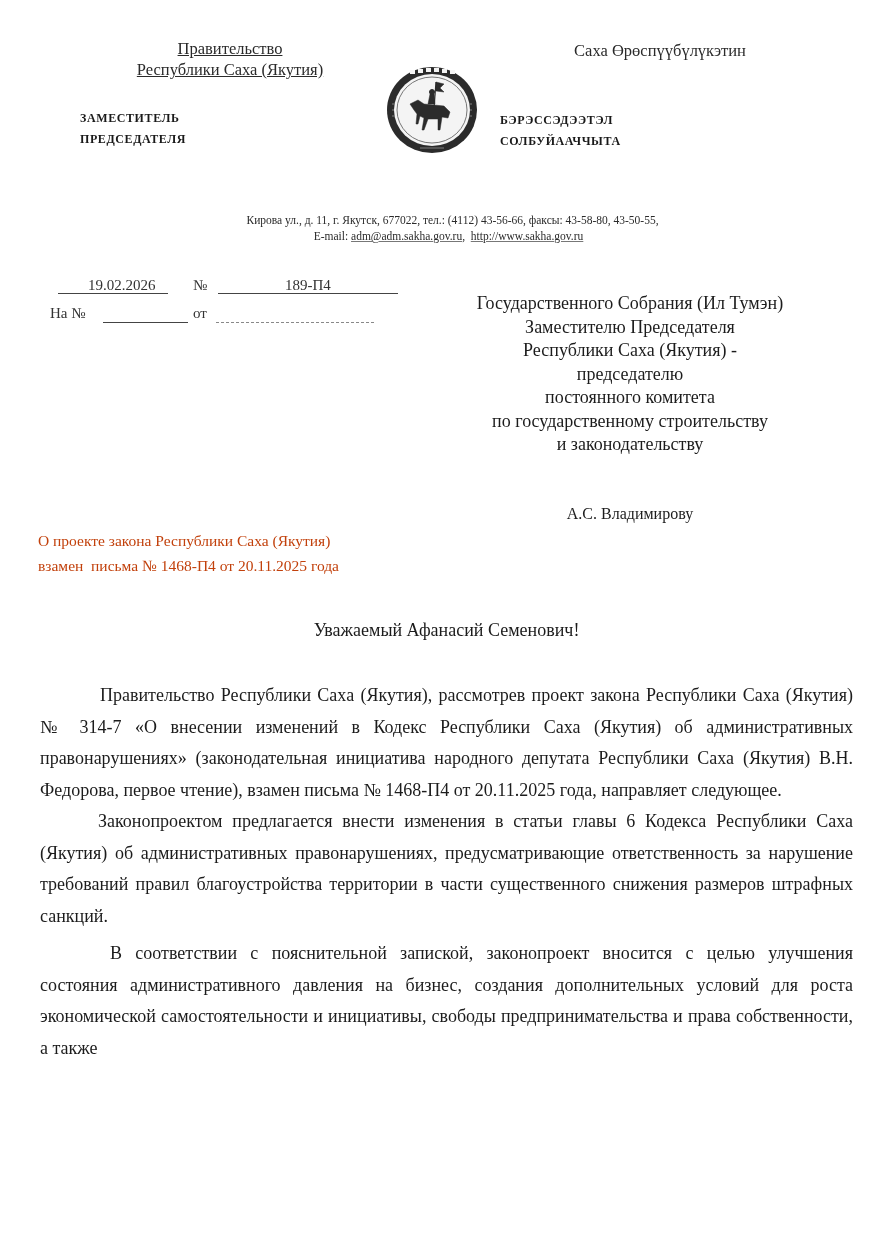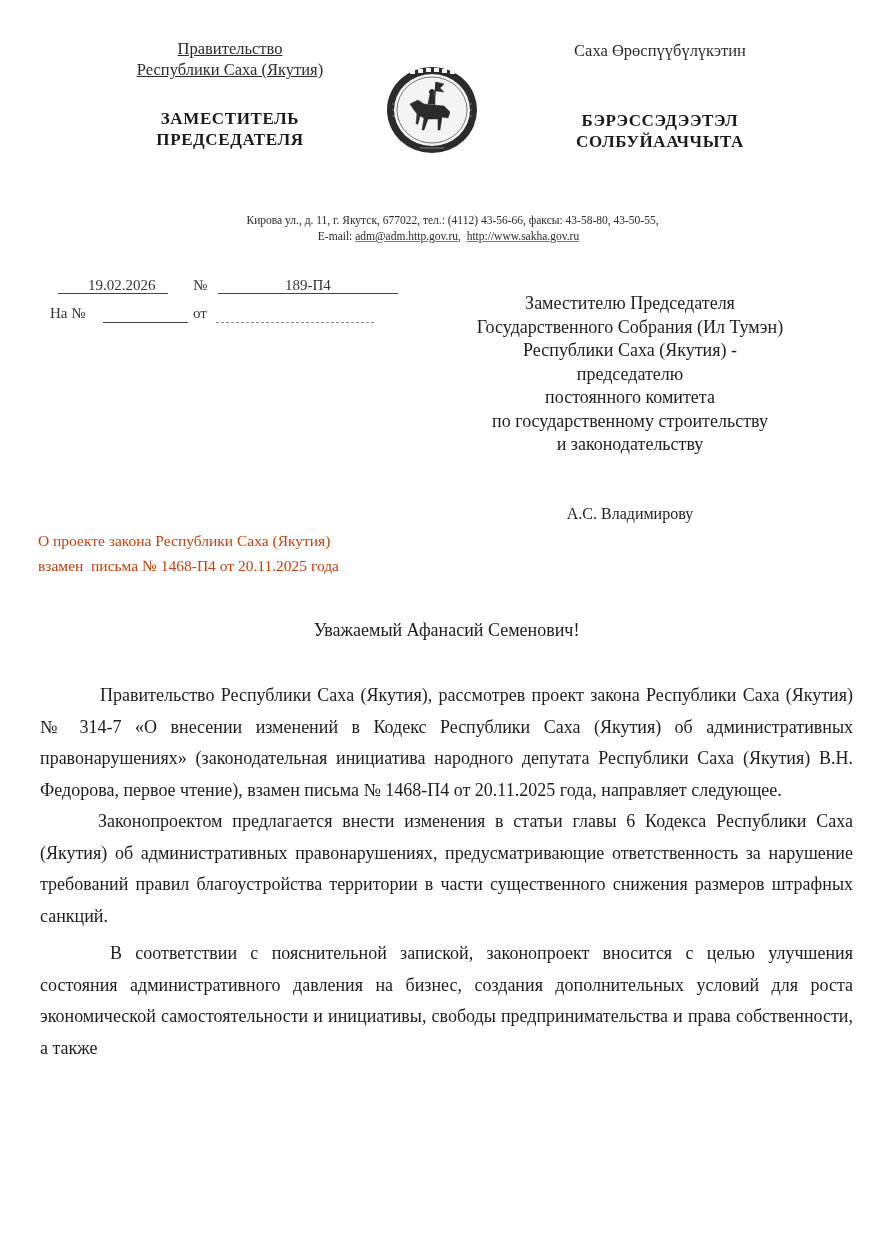--- a/index.html
+++ b/index.html
@@ -18,23 +18,22 @@
     .abs { position: absolute; }
 
     
     .hdr-block {
       text-align: center;
       font-size: 16.5px;
       line-height: 21px;
       color: #2a2a2a;
     }
     .hdr-title {
-      text-align: center;
       font-weight: bold;
-      font-size: 17px;
+      font-size: 12px;
       line-height: 21px;
       letter-spacing: 0.6px;
       color: #1a1a1a;
     }
     #left-org { left: 80px; top: 38px; width: 300px; text-decoration: underline; }
     #left-title { left: 80px; top: 108px; width: 300px; }
     #right-org { left: 500px; top: 40px; width: 320px; }
     #right-title { left: 500px; top: 110px; width: 320px; }
 
     #emblem { left: 384px; top: 64px; width: 96px; height: 92px; }
@@ -176,38 +175,38 @@
   <div>Саха Өрөспүүбүлүкэтин</div>
 </div>
 <div id="right-title" class="abs hdr-title">
   <div>БЭРЭССЭДЭЭТЭЛ</div>
   <div>СОЛБУЙААЧЧЫТА</div>
 </div>
 
 <div id="addr-line1" class="abs addr">Кирова ул., д. 11, г. Якутск, 677022, тел.: (4112) 43-56-66, факсы: 43-58-80, 43-50-55,</div>
 <div id="addr-line2" class="abs addr">
   <span>E-mail:</span>
-  <span class="u">adm@adm.http.gov.ru</span><span>,</span>&nbsp;
+  <span class="u">adm@adm.sakha.gov.ru</span><span>,</span>&nbsp;
   <span class="u">http://www.sakha.gov.ru</span>
 </div>
 
 <div class="uline" style="left:58px; top:293px; width:110px;"></div>
 <div id="reg-date" class="abs regline">19.02.2026</div>
 <div id="reg-num-label" class="abs regline">№</div>
 <div class="uline" style="left:218px; top:293px; width:180px;"></div>
 <div id="reg-num" class="abs regline">189-П4</div>
 
 <div id="na-label" class="abs regline">На №</div>
 <div class="uline" style="left:103px; top:322px; width:85px;"></div>
 <div id="ot-label" class="abs regline">от</div>
 <div class="uline" style="left:216px; top:322px; width:158px; border-bottom-style:dashed; border-color:#888;"></div>
 
 <div id="addressee" class="abs">
+  <div>Государственного Собрания (Ил Тумэн)</div>
   <div>Заместителю Председателя</div>
-  <div>Государственного Собрания (Ил Тумэн)</div>
   <div>Республики Саха (Якутия) -</div>
   <div>председателю</div>
   <div>постоянного комитета</div>
   <div>по государственному строительству</div>
   <div>и законодательству</div>
 </div>
 <div id="addressee-name" class="abs">А.С. Владимирову</div>
 
 <div id="subject" class="abs">
   <div>О проекте закона Республики Саха (Якутия)</div>

